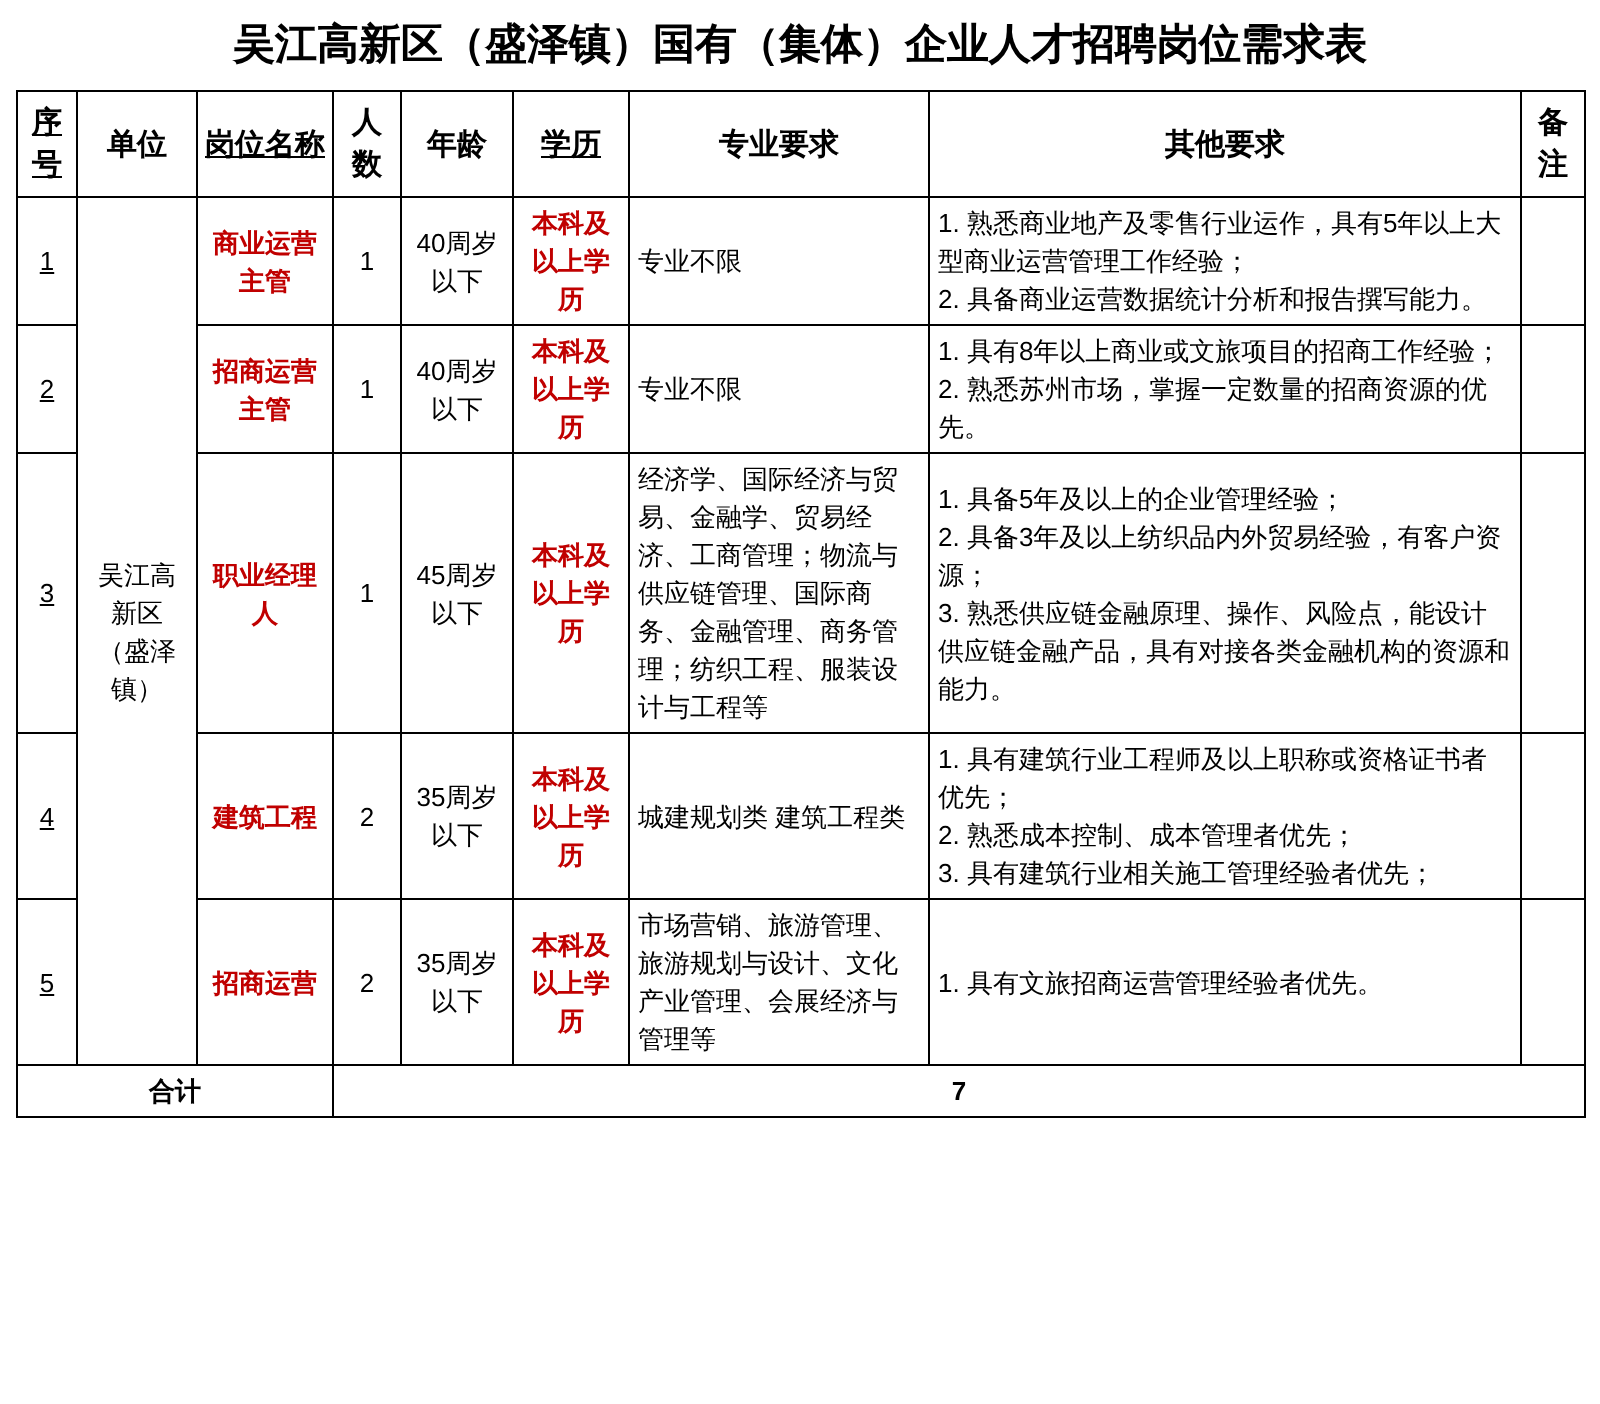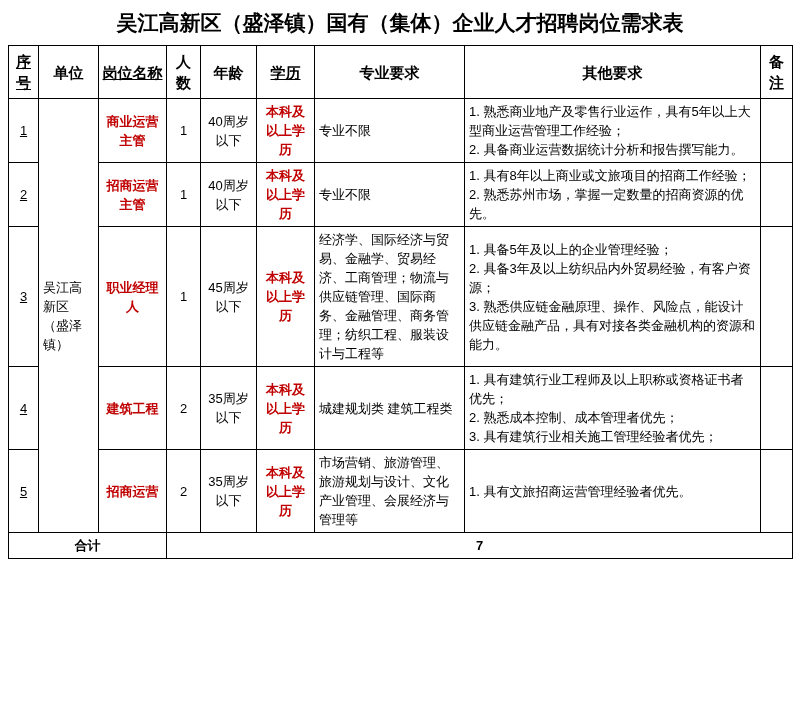--- a/index.html
+++ b/index.html
@@ -42,21 +42,21 @@
     padding: 3px 4px;
   }
   table.jobs th {
     font-weight: bold;
     text-align: center;
     font-size: 15px;
     line-height: 21px;
     padding: 5px 2px;
   }
   .c-index   { width: 30px;  text-align: center; text-decoration: underline; }
-  .c-unit    { width: 60px;  text-align: left; }
+  .c-unit    { width: 60px;  text-align: center; }
   .c-post    { width: 68px;  text-align: center; color: #c00000; font-weight: bold; }
   .c-num     { width: 34px;  text-align: center; }
   .c-age     { width: 56px;  text-align: center; margin-left: 37px; }
   .c-edu     { width: 58px;  text-align: center; color: #c00000; font-weight: bold; }
   .c-major   { width: 150px; text-align: left; }
   .c-other   { width: 296px; text-align: left; }
   .c-remark  { width: 32px;  text-align: center; }
 
   th.c-post, th.c-edu { color: #000000; text-decoration: underline; }
 

